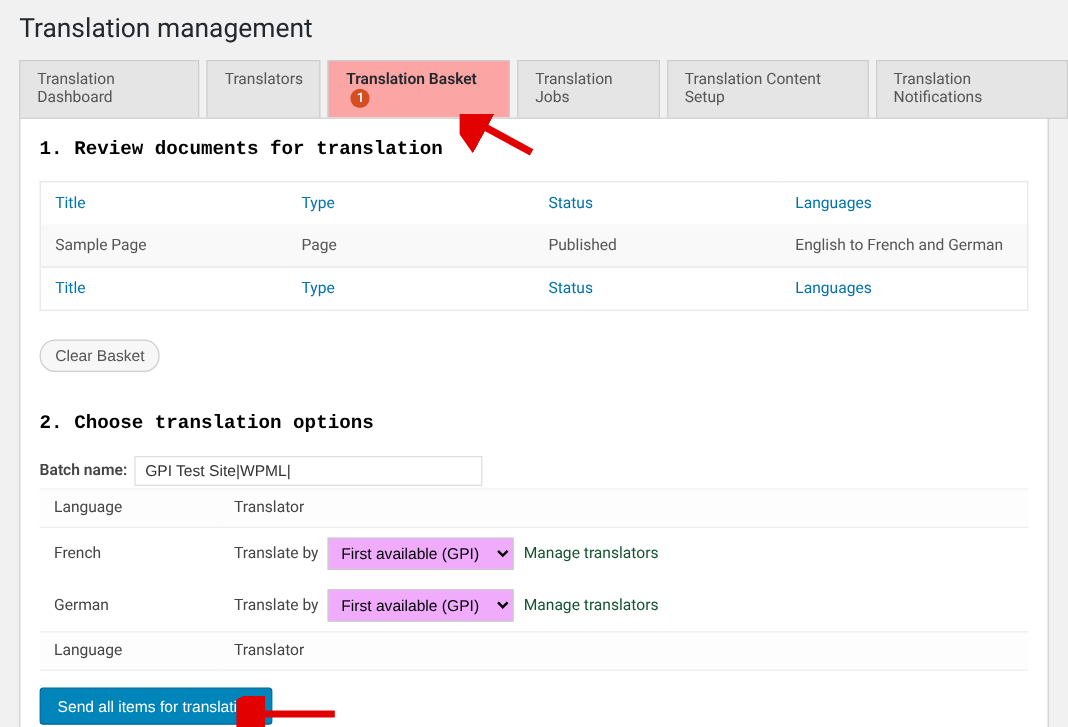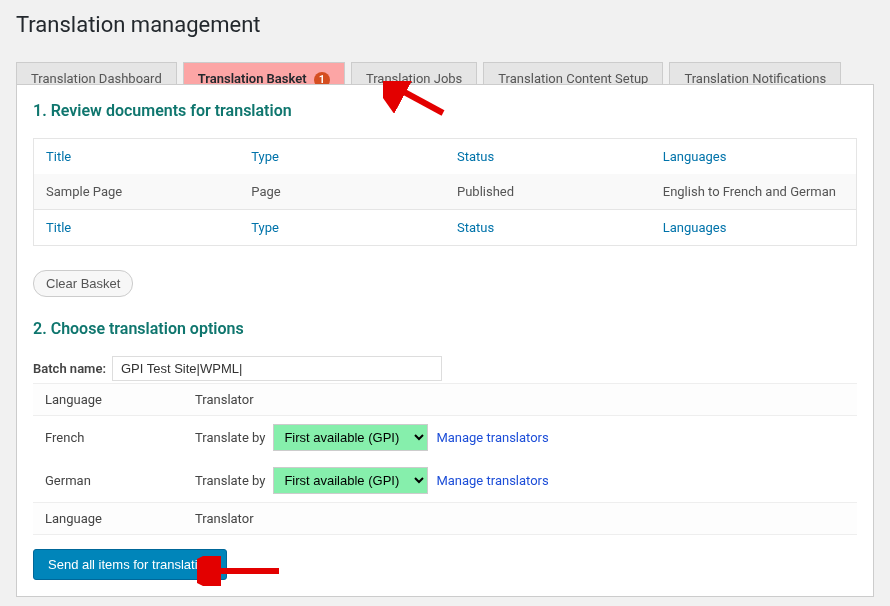--- a/index.html
+++ b/index.html
@@ -25,21 +25,21 @@
       position: relative;
     }
     .tab {
       background: #e5e5e5;
       border: 1px solid #ccc;
       padding: 8px 14px;
       font-size: 13px;
       color: #555;
       cursor: pointer;
       position: relative;
-      top: 13px;
+      top: 1px;
     }
     .tab.active {
       background: #fca5a5;
       border-bottom: 1px solid #fff;
       font-weight: 600;
       color: #23282d;
     }
     .badge {
       display: inline-block;
       background: #d54e21;
@@ -57,24 +57,25 @@
     .content {
       background: #fff;
       border: 1px solid #ccc;
       margin: 0 16px;
       padding: 16px;
       position: relative;
     }
     .section-title {
       font-size: 16px;
       font-weight: 600;
-      color: #0f766e;
+      color: #000000;
       margin-bottom: 18px;
-    }
-    .section-title.spaced { margin-top: 6px; }
+      font-family: Liberation Mono, monospace;
+    }
+    .section-title.spaced { margin-top: 18px; }
     .table {
       width: 100%;
       border: 1px solid #e5e5e5;
       border-collapse: collapse;
       margin-bottom: 10px;
     }
     .table th, .table td {
       text-align: left;
       padding: 10px 12px;
       font-weight: 400;
@@ -113,21 +114,21 @@
       margin-bottom: 2px;
     }
     .batch-label {
       font-weight: 600;
       font-size: 13px;
     }
     .batch-input {
       border: 1px solid #ddd;
       padding: 4px 8px;
       font-size: 13px;
-      width: 330px;
+      width: 290px;
       color: #333;
     }
     .hint {
       font-style: italic;
       color: #666;
       font-size: 12px;
       margin-bottom: 4px;
     }
     .opts-table {
       width: 100%;
@@ -147,25 +148,25 @@
     .opts-col-lang { width: 150px; }
     .translate-by {
       display: flex;
       align-items: center;
       gap: 8px;
     }
     .select {
       border: 1px solid #ccc;
       padding: 4px 6px;
       font-size: 13px;
-      background: #86efac;
+      background: #f0abfc;
       min-width: 155px;
     }
     .link {
-      color: #1d4ed8;
+      color: #14532d;
       cursor: pointer;
       font-size: 13px;
     }
     .btn-primary {
       background: #0085ba;
       border: 1px solid #006799;
       border-radius: 3px;
       color: #fff;
       padding: 7px 14px;
       font-size: 13px;
@@ -179,20 +180,21 @@
     }
     .arrow svg { display: block; }
   </style>
 </head>
 <body>
 
 <h1 class="page-title">Translation management</h1>
 
 <div class="tabs">
   <div class="tab">Translation Dashboard</div>
+  <div class="tab">Translators</div>
   <div class="tab active">
     <span>Translation Basket</span>
     <span class="badge">1</span>
   </div>
   <div class="tab">Translation Jobs</div>
   <div class="tab">Translation Content Setup</div>
   <div class="tab">Translation Notifications</div>
 </div>
 
 <div class="content">

